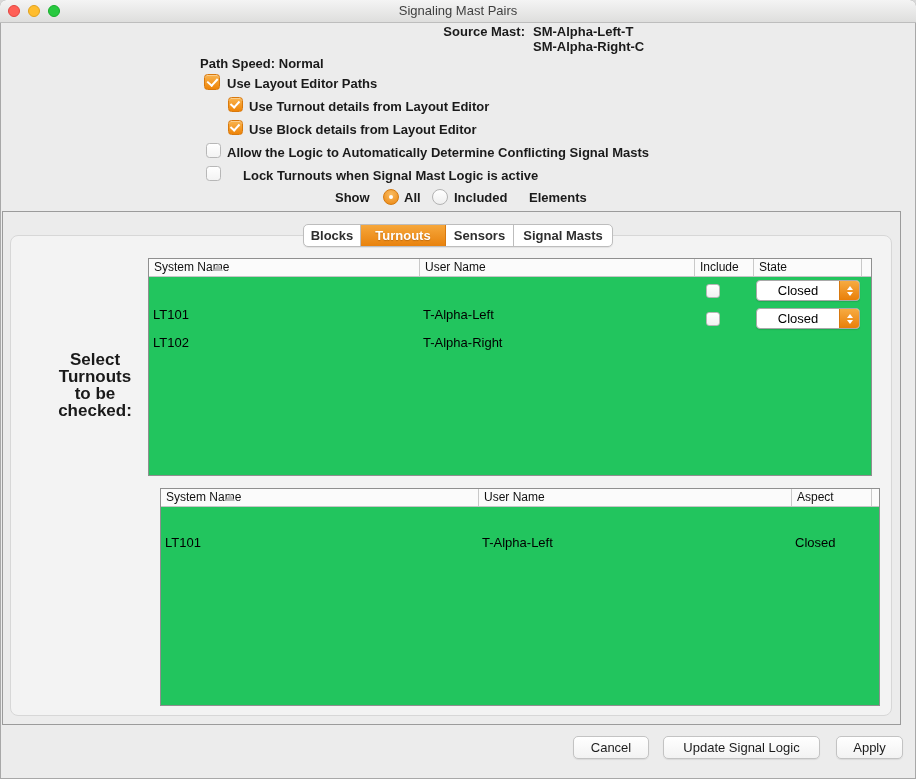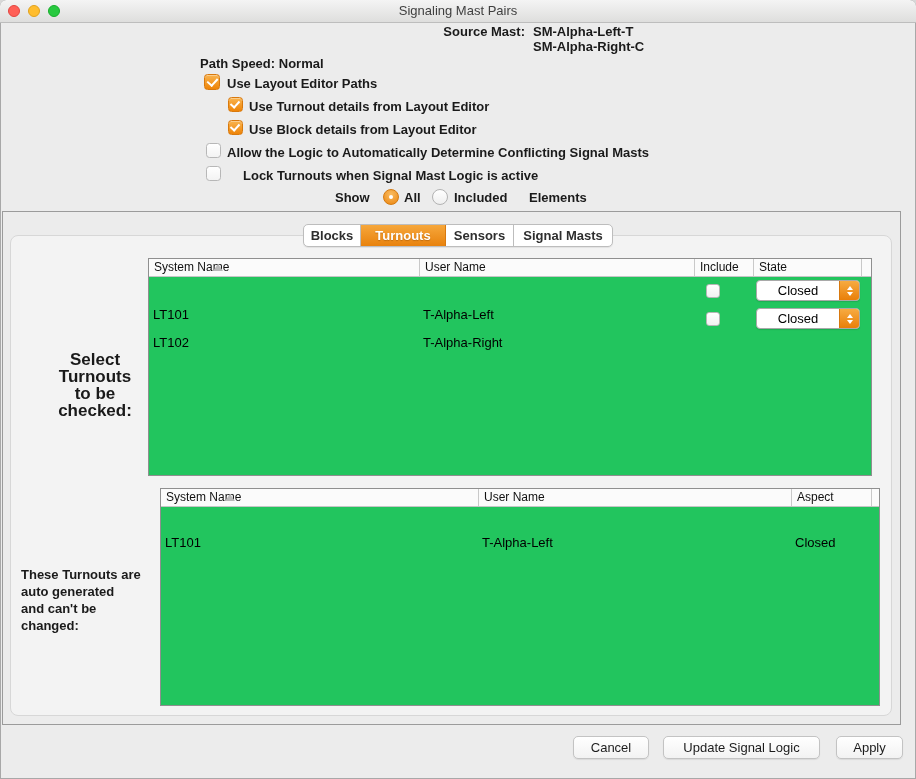--- a/index.html
+++ b/index.html
@@ -179,26 +179,20 @@
       <div class="popup" style="left:607px;top:3px;">
         <span class="plbl">Closed</span>
         <span class="step">
           <span class="tri-up"></span>
             <span class="tri-dn"></span>
         </span>
       </div>
     </div>
   </div>
 
-  <div class="side2">
-    <div>These Turnouts are</div>
-    <div>auto generated</div>
-    <div>and can't be</div>
-    <div>changed:</div>
-  </div>
 
   <div class="tbl" style="left:160px;top:488px;width:720px;height:218px;">
     <div class="thead">
       <div class="hcell first" style="left:0;width:317px;">
         <span>System Name</span>
         <span class="sort-asc" style="left:64px;"></span>
       </div>
       <div class="hcell" style="left:317px;width:313px;">
         <span>User Name</span>
       </div>

